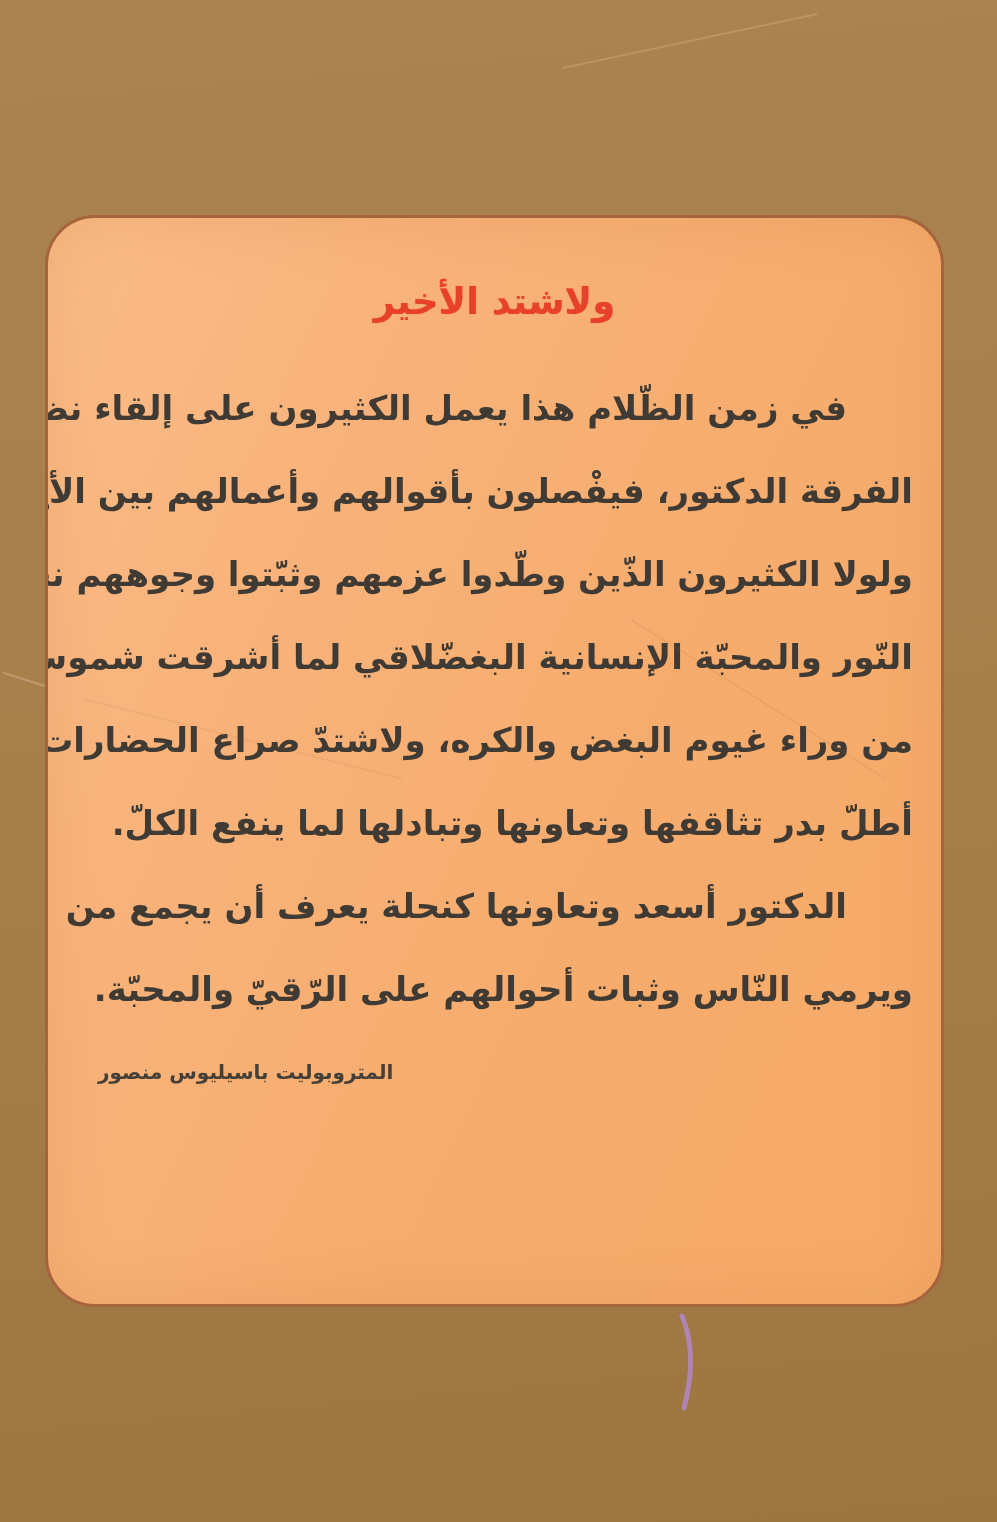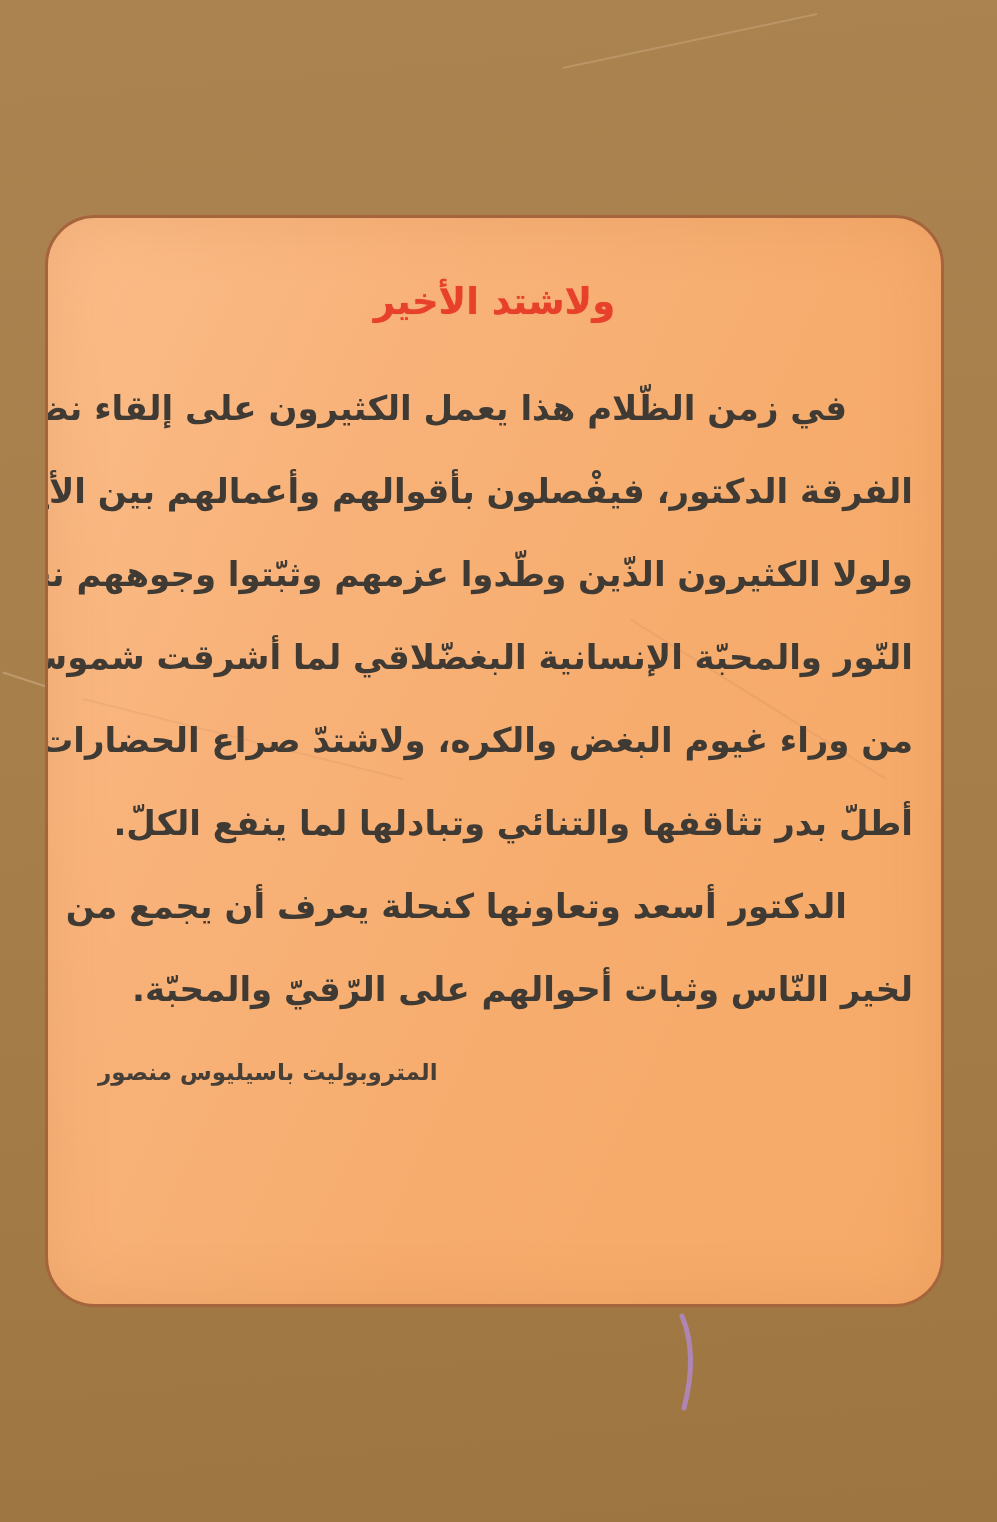--- a/index.html
+++ b/index.html
@@ -96,21 +96,21 @@
     text-align: right;
     text-align-last: right;
   }
 
   .signature {
     direction: rtl;
     height: 83px;
     line-height: 83px;
     text-align: left;
     text-align-last: left;
-    font-size: 23px;
+    font-size: 20px;
     color: #453f37;
   }
 
   .purple-mark {
     position: absolute;
     left: 672px;
     top: 1312px;
     width: 30px;
     height: 100px;
   }
@@ -127,25 +127,25 @@
 
   <div class="title">ولاشتد الأخير</div>
 
   <div class="text-block">
     <div>
       <div class="line indent">في زمن الظّلام هذا يعمل الكثيرون على إلقاء نظريات</div>
       <div class="line">الفرقة الدكتور، فيفْصلون بأقوالهم وأعمالهم بين الأخ وأخيه،</div>
       <div class="line">ولولا الكثيرون الذّين وطّدوا عزمهم وثبّتوا وجوههم نحو</div>
       <div class="line">النّور والمحبّة الإنسانية البغضّلاقي لما أشرقت شموس الإنسانية</div>
       <div class="line">من وراء غيوم البغض والكره، ولاشتدّ صراع الحضارات، الكل</div>
-      <div class="line last">أطلّ بدر تثاقفها والتنائي وتبادلها لما ينفع الكلّ.</div>
+      <div class="line last">أطلّ بدر تثاقفها وتعاونها وتبادلها لما ينفع الكلّ.</div>
     </div>
     <div>
       <div class="line indent">الدكتور أسعد وتعاونها كنحلة يعرف أن يجمع من</div>
-      <div class="line last">لخير النّاس وثبات أحوالهم على الرّقيّ والمحبّة.</div>
+      <div class="line last">ويرمي النّاس وثبات أحوالهم على الرّقيّ والمحبّة.</div>
     </div>
     <div class="signature">المتروبوليت باسيليوس منصور</div>
   </div>
 </div>
 
 <svg class="purple-mark" viewBox="0 0 30 100" xmlns="http://www.w3.org/2000/svg">
   <path d="M 10 4 C 20 28, 22 58, 12 96" fill="none" stroke="#b48bd8" stroke-width="5" stroke-linecap="round" opacity="0.75"></path>
 </svg>
 
 </body></html>

